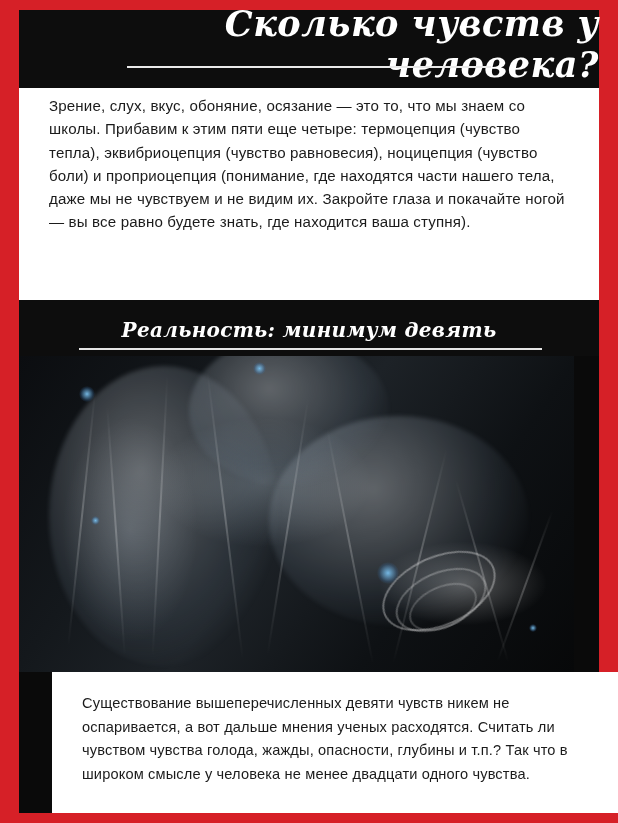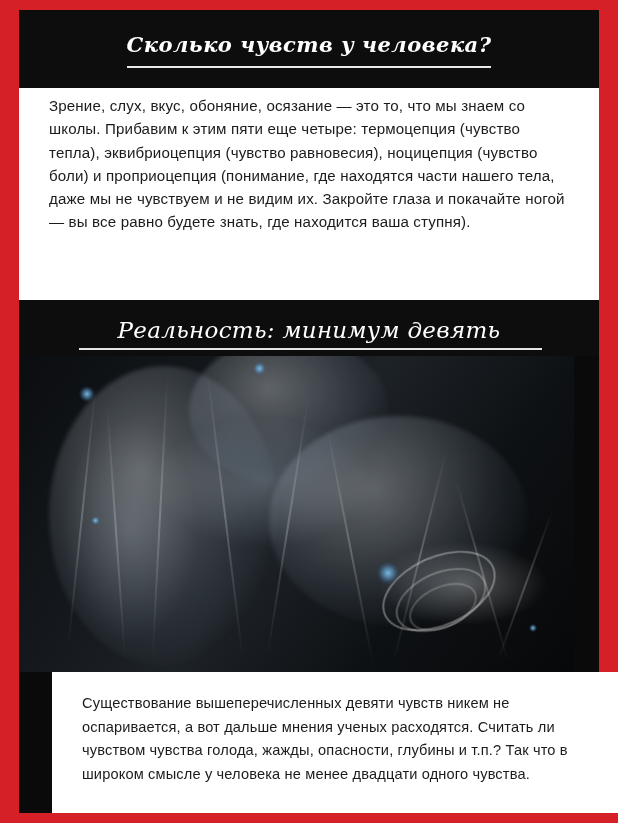--- a/index.html
+++ b/index.html
@@ -45,24 +45,24 @@
     height: 78px;
     background: #0d0d0d;
     display: flex;
     align-items: center;
     justify-content: center;
   }
   .banner-title {
     font-family: "DejaVu Serif", serif;
     font-style: italic;
     font-weight: bold;
-    font-size: 21px;
+    font-size: 35px;
     color: #ffffff;
     letter-spacing: 0.5px;
-    text-align: center;
+    text-align: right;
     padding-bottom: 10px;
   }
   .banner-underline {
     position: absolute;
     left: 108px;
     top: 56px;
     width: 364px;
     height: 2px;
     background: #e9e9e9;
   }
@@ -93,22 +93,22 @@
     width: 580px;
     height: 56px;
     background: #0d0d0d;
     display: flex;
     align-items: center;
     justify-content: center;
   }
   .banner2-title {
     font-family: "DejaVu Serif", serif;
     font-style: italic;
-    font-weight: normal;
-    font-size: 23px;
+    font-weight: bold;
+    font-size: 20px;
     color: #ffffff;
     letter-spacing: 0.3px;
     padding-bottom: 4px;
     margin-top: 8px;
   }
   .banner2-underline {
     position: absolute;
     left: 60px;
     top: 338px;
     width: 463px;

